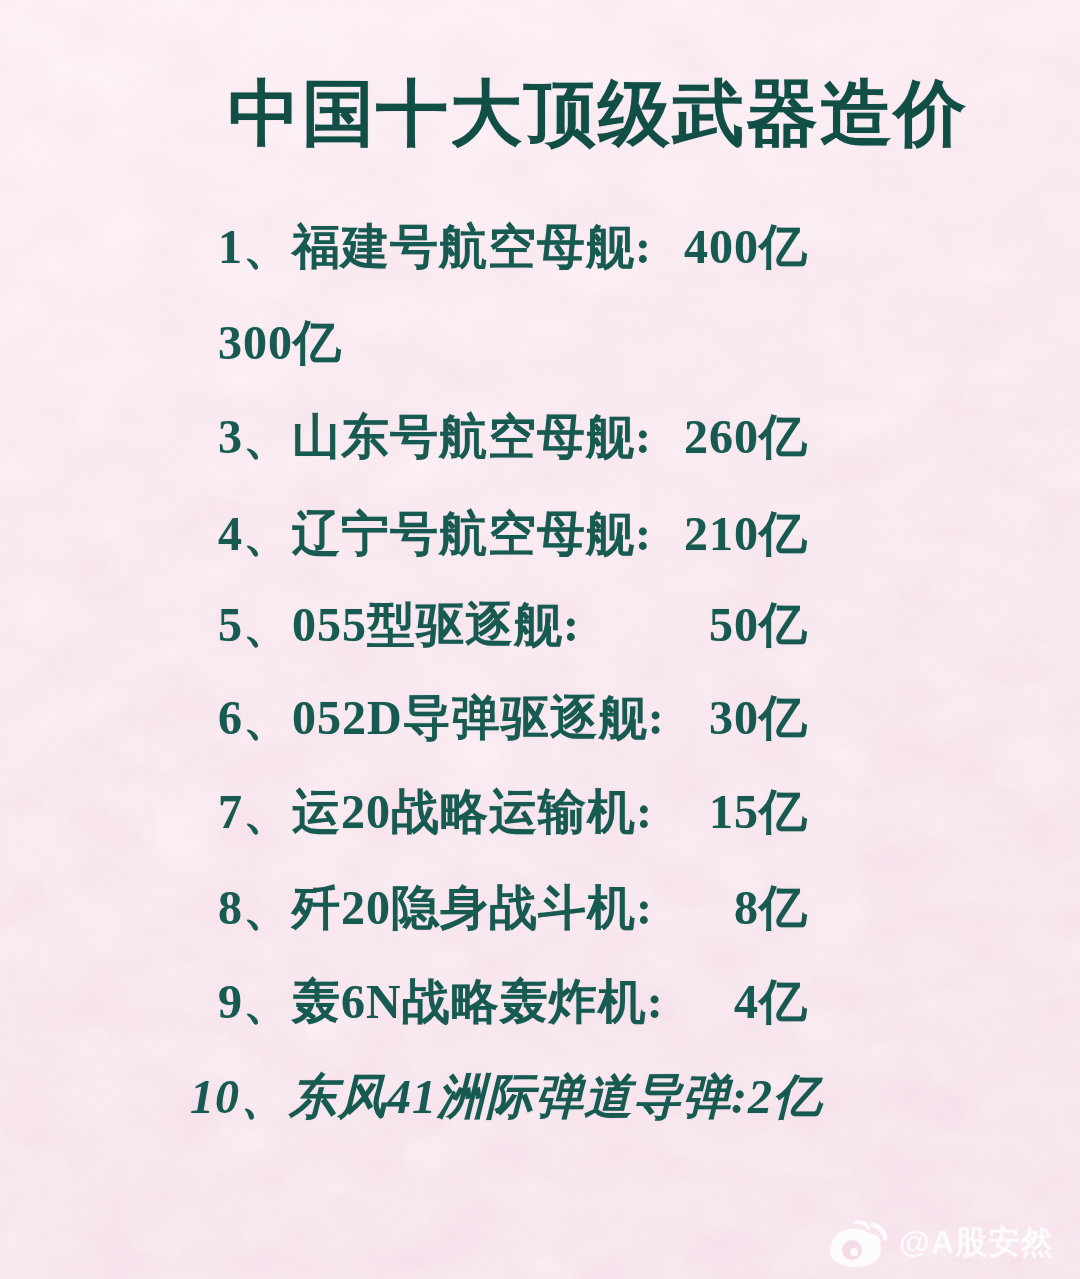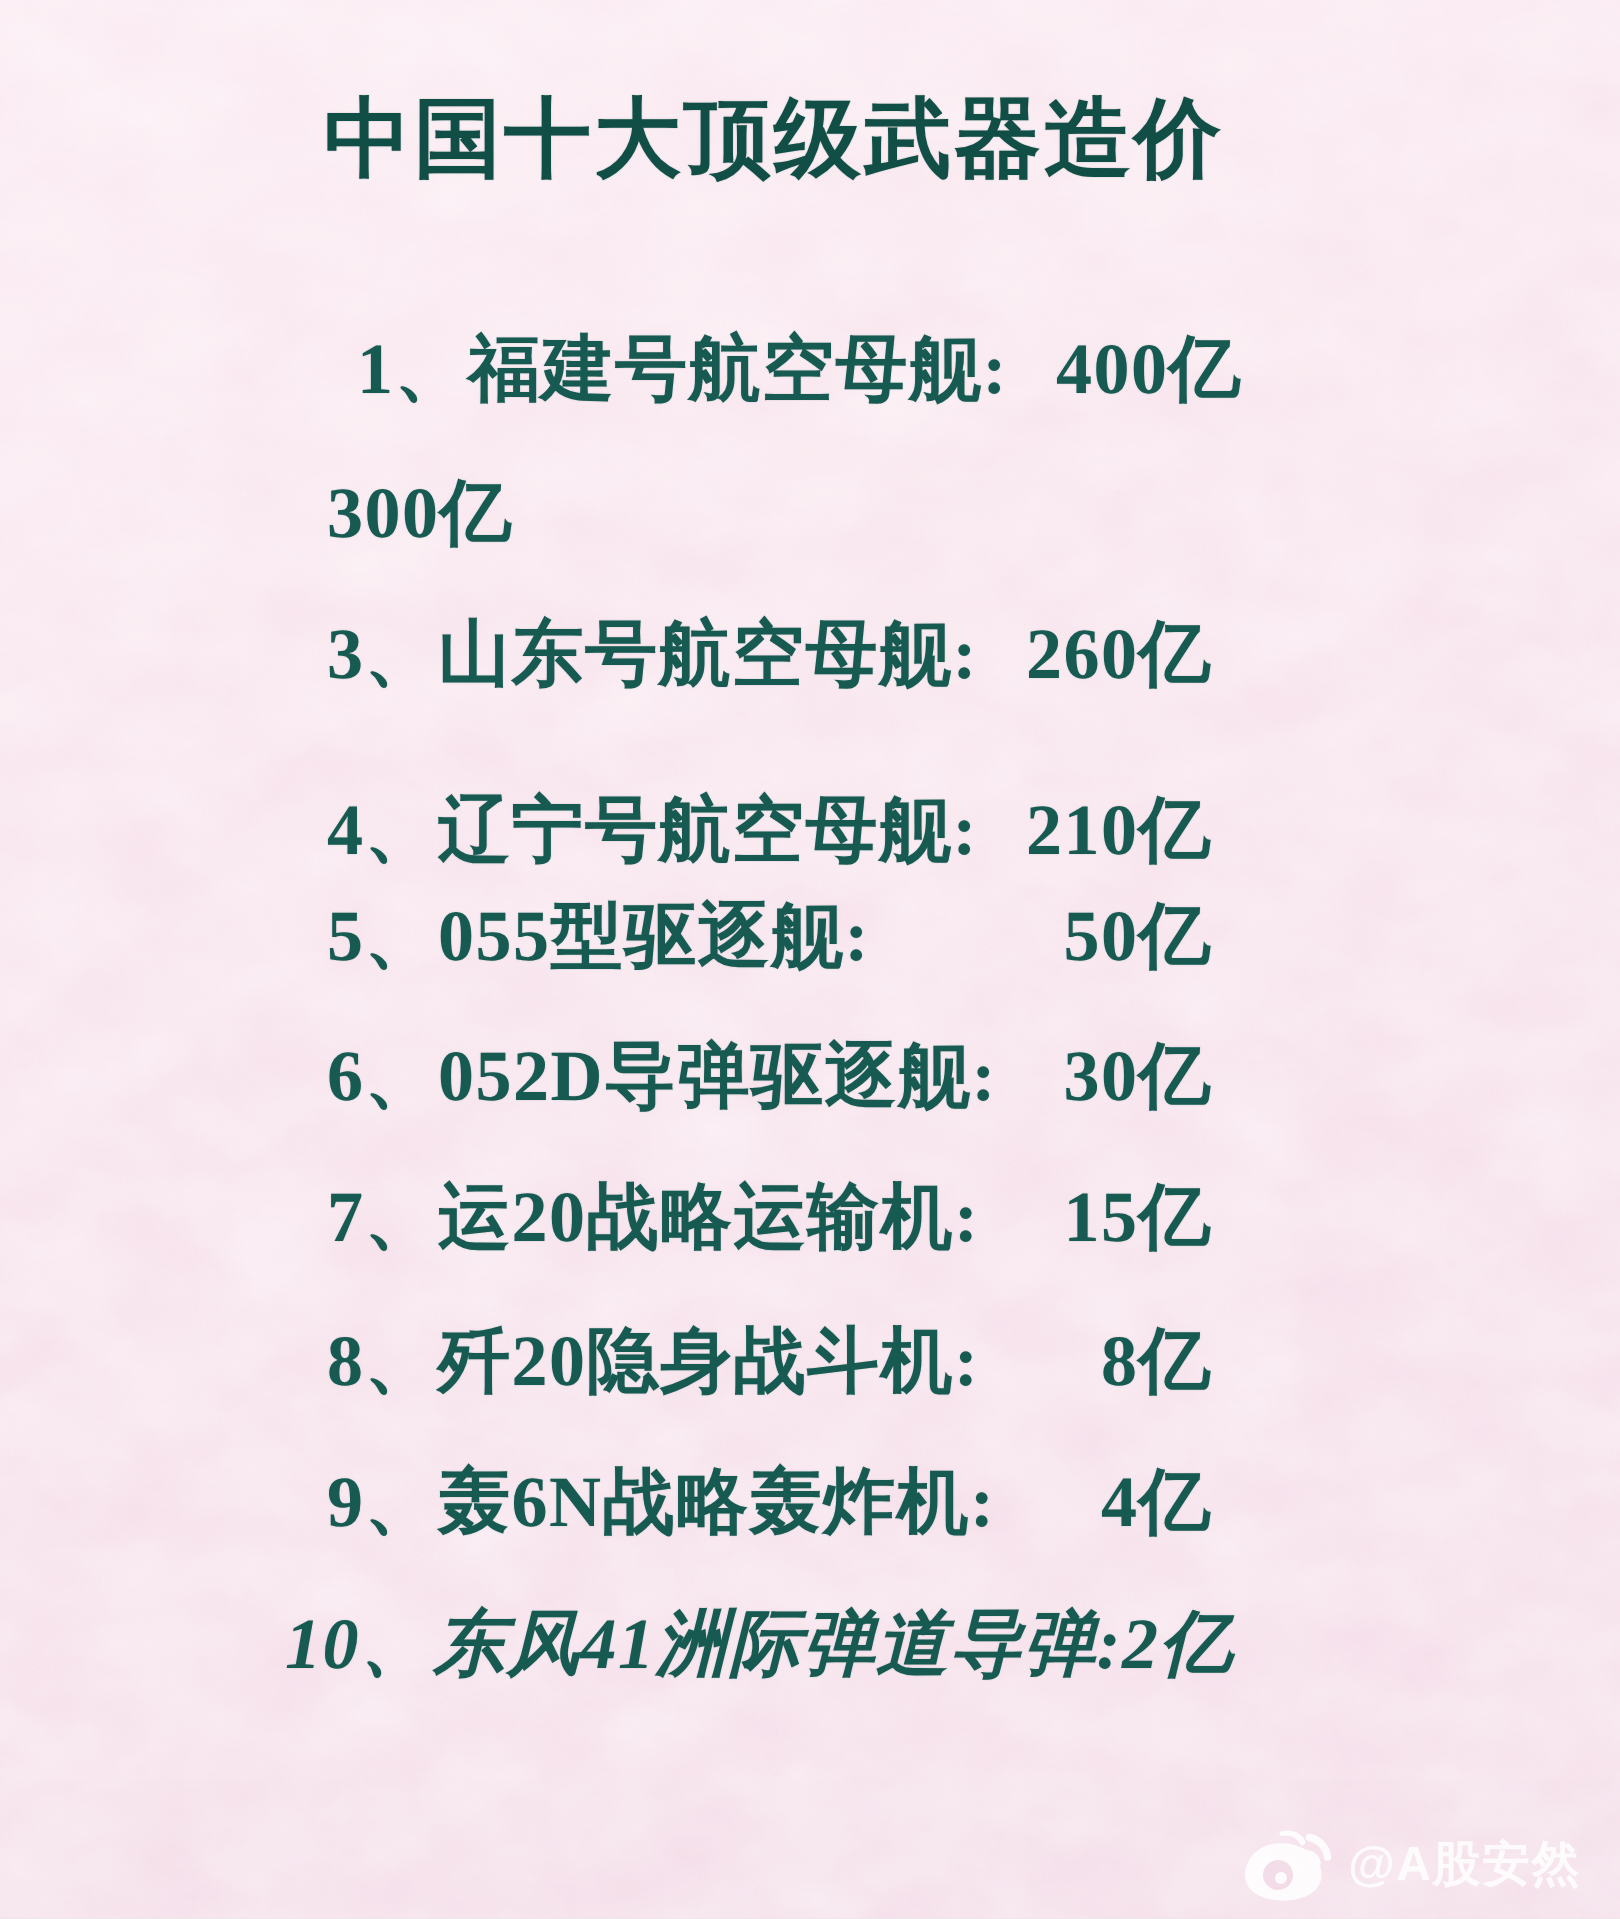--- a/index.html
+++ b/index.html
@@ -14,22 +14,22 @@
   .texture {
     position: absolute;
     inset: 0;
     pointer-events: none;
   }
   .content { position: absolute; inset: 0; }
   .title {
     position: absolute;
     left: 216px;
     top: 54px;
-    margin: 0;
-    font-size: 58px;
+    margin: 12px;
+    font-size: 72px;
     font-weight: bold;
     letter-spacing: 2px;
     color: #114e46;
     text-shadow: 0 0 1px rgba(17,78,70,0.35);
     white-space: nowrap;
   }
   .row {
     position: absolute;
     left: 218px;
     width: 590px;
@@ -38,24 +38,24 @@
     align-items: baseline;
     font-size: 48px;
     line-height: 1;
     font-weight: bold;
     color: #175a51;
     text-shadow: 0 0 1px rgba(23,90,81,0.3);
     white-space: nowrap;
   }
   .row .label { letter-spacing: 1px; }
   .row .price { letter-spacing: 1px; text-align: right; }
-  .r1  { top: 223px; margin-left: 20px; }
+  .r1  { top: 223px; }
   .r2  { top: 319px; }
   .r3  { top: 413px; }
-  .r4  { top: 530px; }
+  .r4  { top: 510px; }
   .r5  { top: 601px; }
   .r6  { top: 694px; }
   .r7  { top: 788px; }
   .r8  { top: 884px; }
   .r9  { top: 978px; }
   .r10 { top: 1073px; left: 190px; width: 618px; font-style: italic; }
   .watermark {
     position: absolute;
     right: 26px;
     bottom: 10px;

